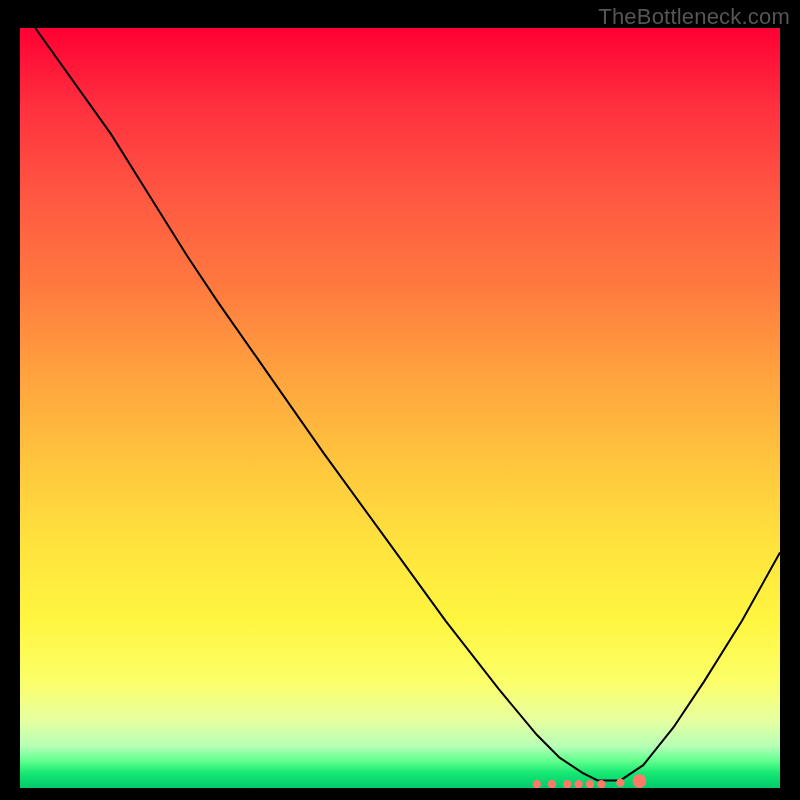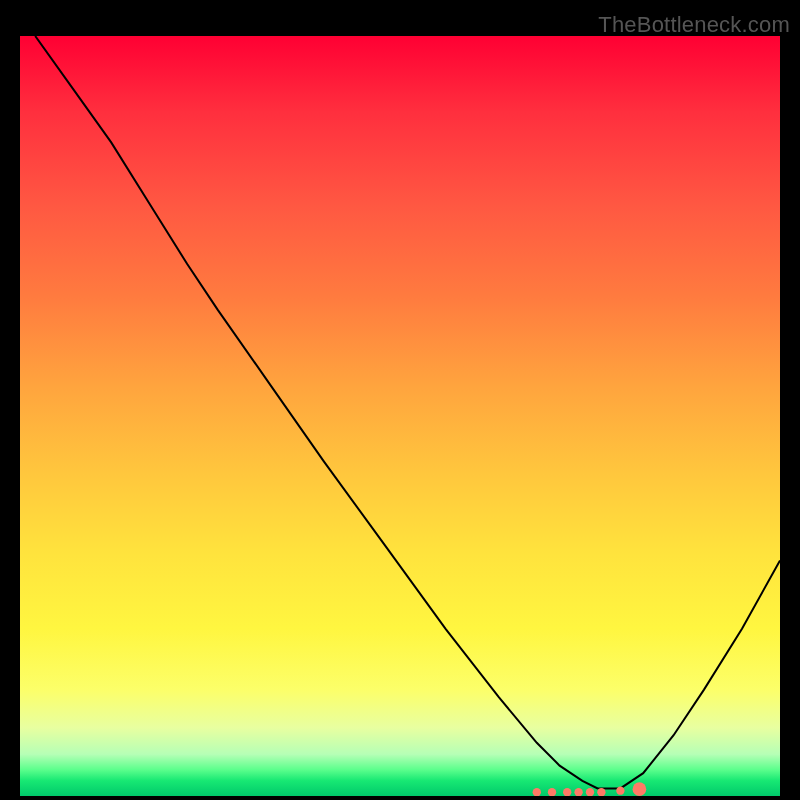--- a/index.html
+++ b/index.html
@@ -8,21 +8,20 @@
     width: 800px;
     height: 800px;
     background: #000000;
     overflow: hidden;
     font-family: Arial, Helvetica, sans-serif;
   }
   .wrap {
     position: relative;
     width: 800px;
     height: 676px;
-    margin-top: 8px;
   }
   .watermark {
     position: absolute;
     top: 4px;
     right: 10px;
     color: #555555;
     font-size: 22px;
     letter-spacing: 0.2px;
     font-weight: 500;
   }

